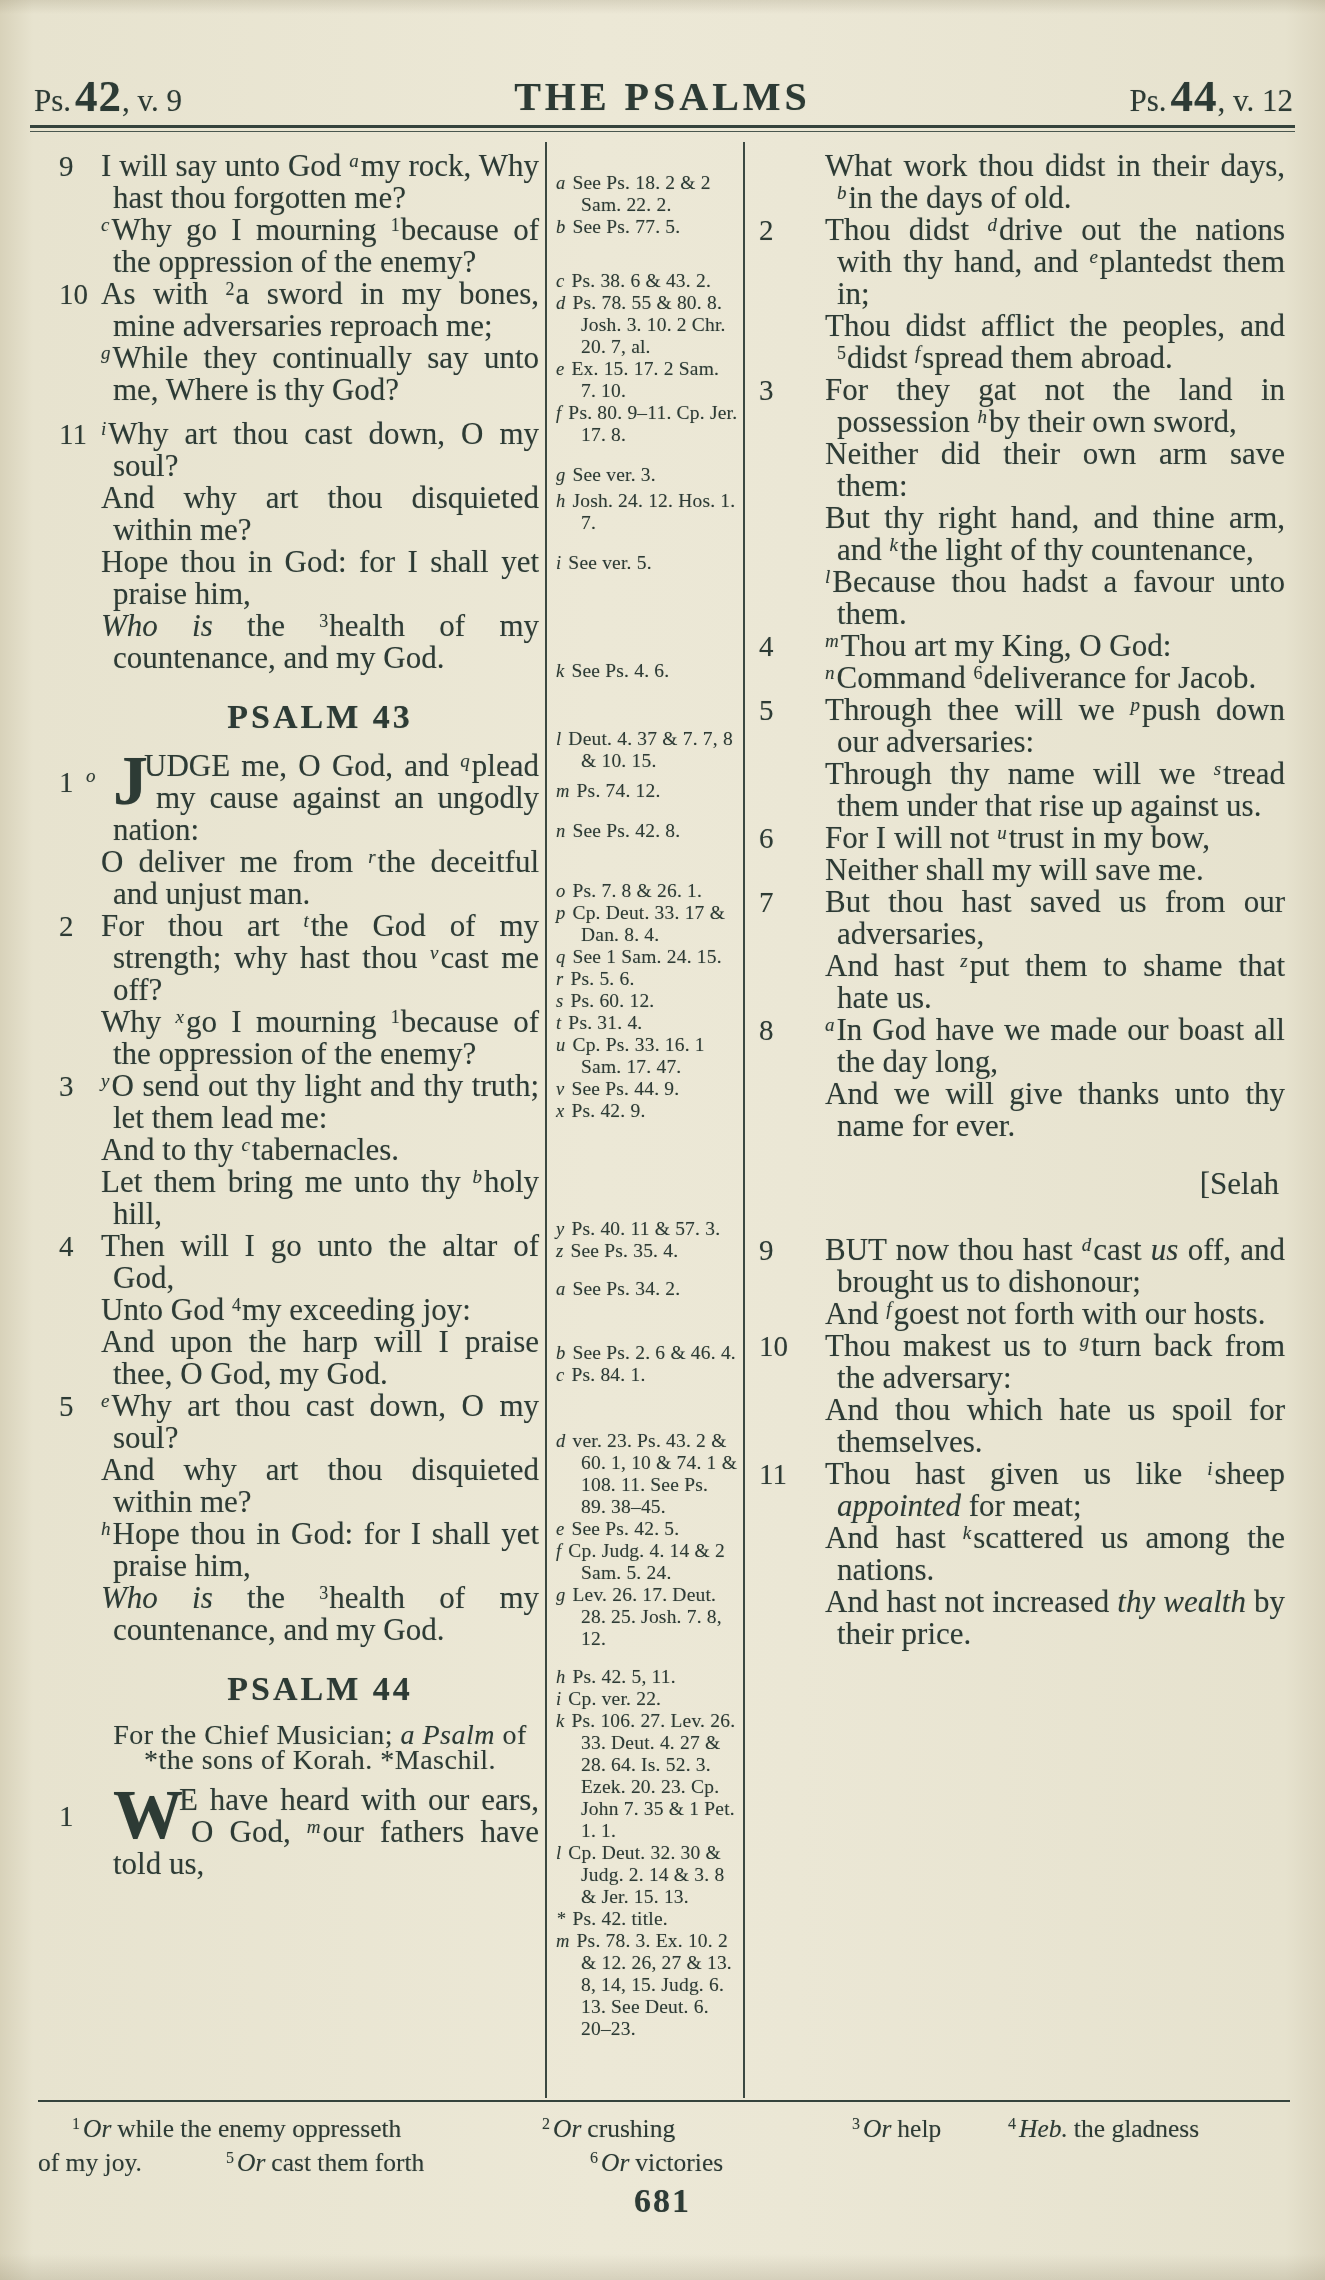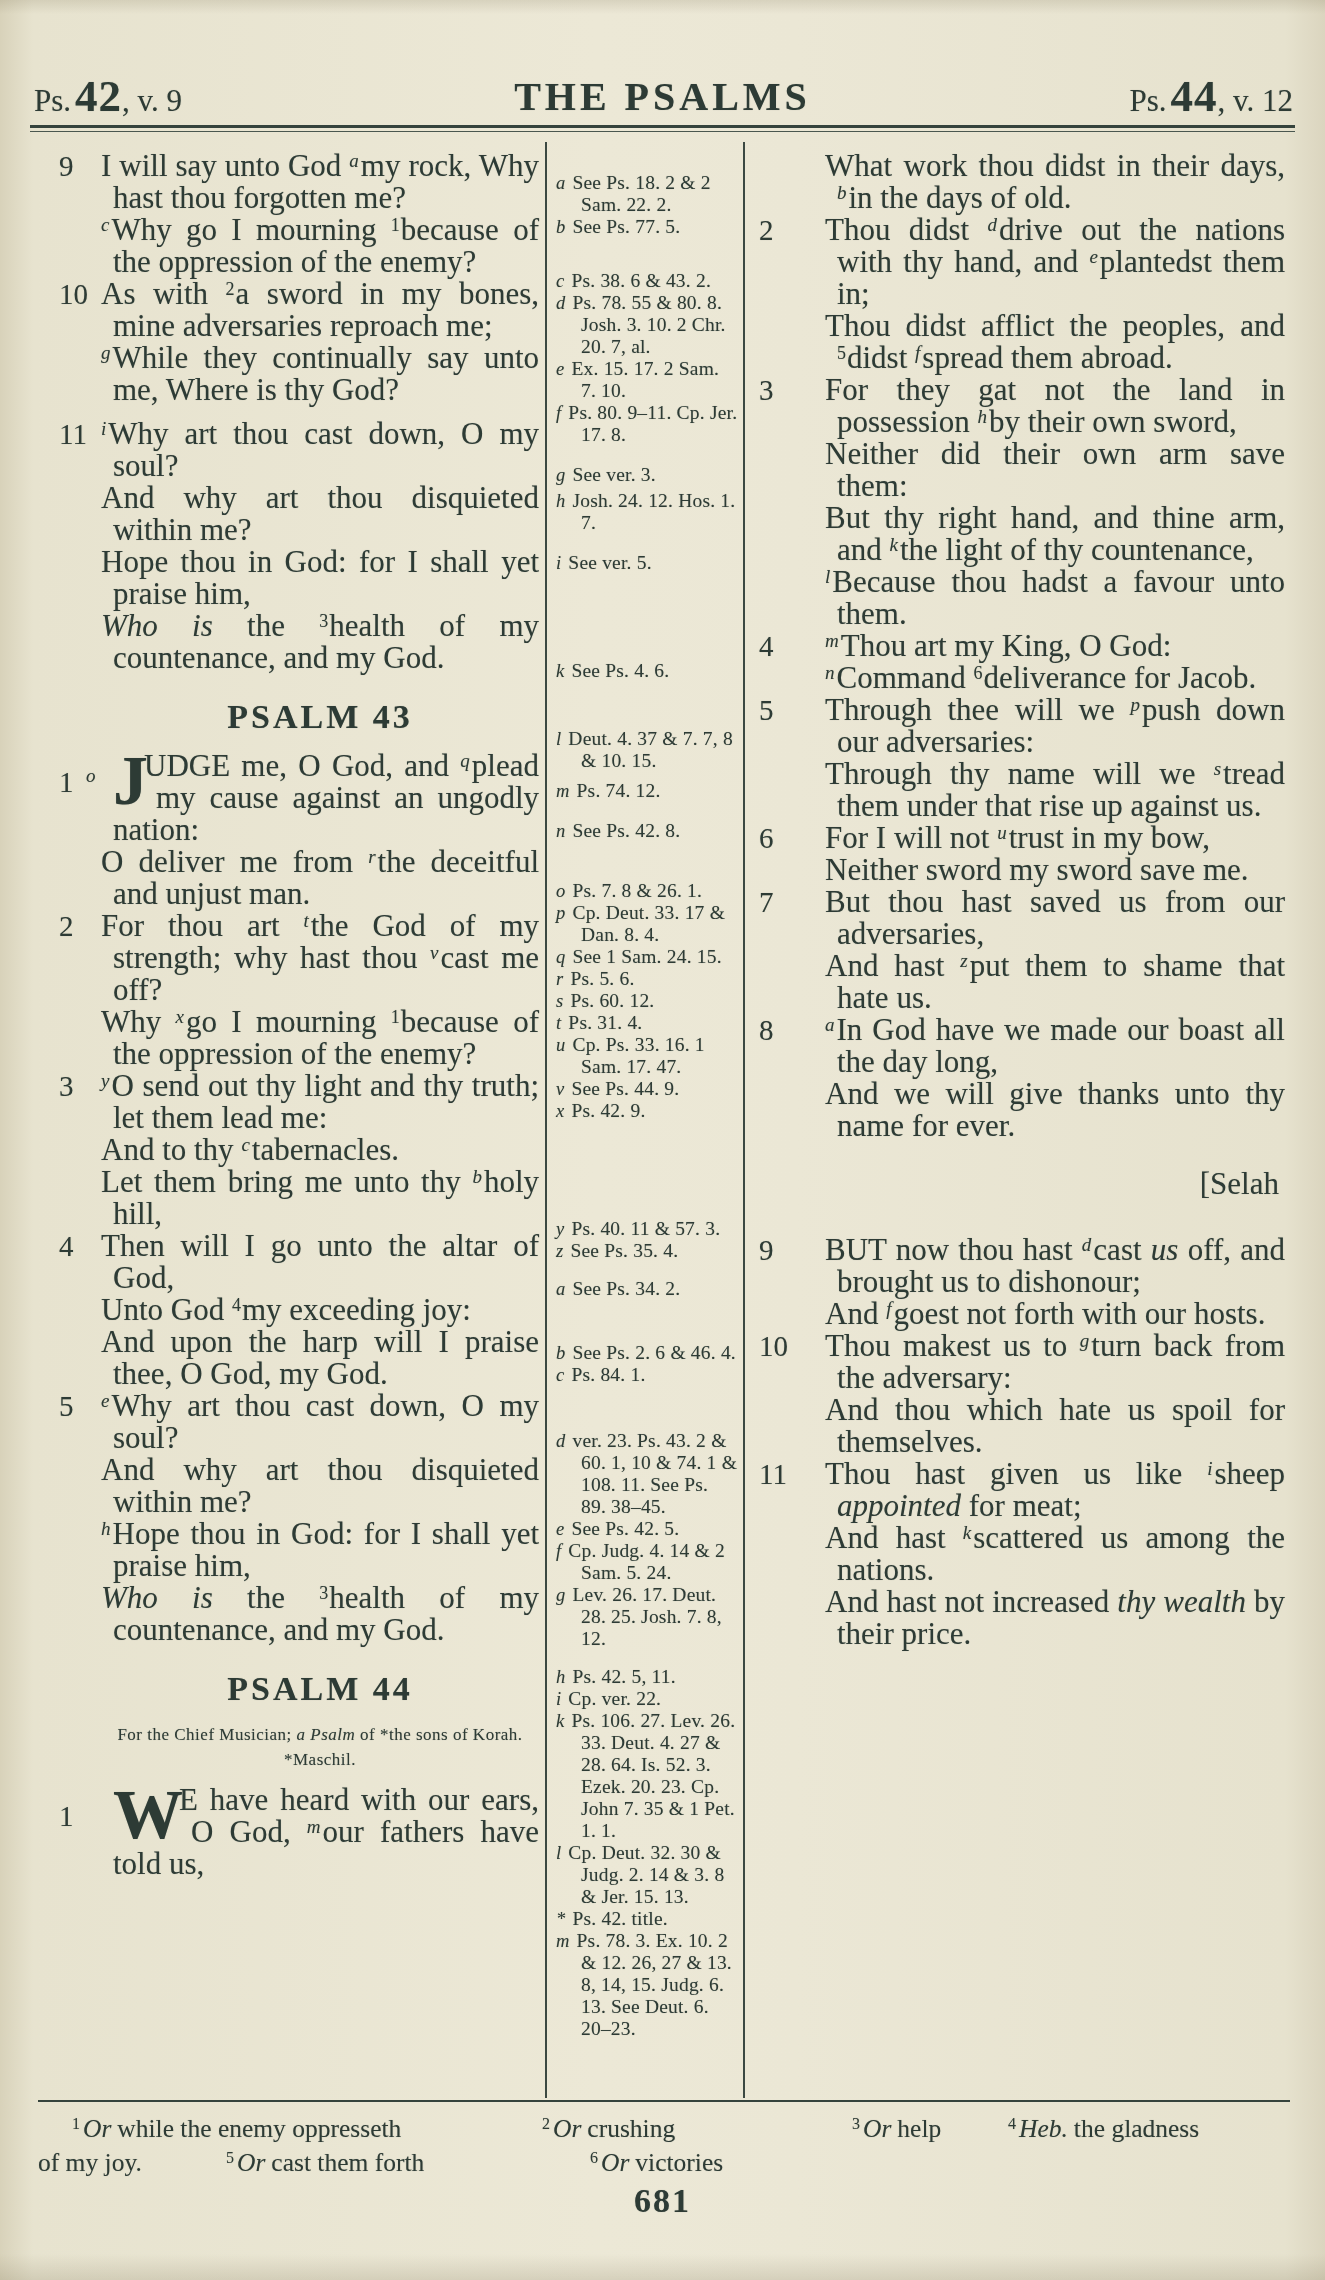--- a/index.html
+++ b/index.html
@@ -39,21 +39,21 @@
   .vnum{position:absolute;text-indent:0;font-size:29px;}
   #col-left .vnum{left:-42px;width:34px;}
   #col-right .vnum{left:-66px;width:48px;}
   sup.sl{font-style:italic;font-size:19px;line-height:0;vertical-align:9px;
     letter-spacing:0;margin-right:2px;}
   sup.sn{font-size:18px;line-height:0;vertical-align:9px;margin-right:1px;}
   em{font-style:italic;}
   .selah{text-align:right;padding-right:6px;}
   .psalm-heading{text-align:center;font-weight:700;font-size:34px;
     letter-spacing:3px;margin:27px 0 17px;text-indent:0;padding-left:0;}
-  .rubric{text-align:center;font-size:17px;line-height:25px;margin:0 0 12px;
+  .rubric{text-align:center;font-size:28px;line-height:25px;margin:0 0 12px;
     text-indent:0;padding-left:0;letter-spacing:0.5px;}
   .drop{text-align:justify;}
   .dropcap{float:left;font-size:70px;line-height:56px;font-weight:600;
     margin:3px 8px 0 0;text-indent:0;}
   .drop .vnum{top:16px;}
   .drop .dsup{position:absolute;left:-15px;top:10px;font-style:italic;
     font-size:19px;text-indent:0;}
 
   
   #col-refs{position:absolute;left:556px;top:158px;width:182px;
@@ -174,21 +174,21 @@
     <div class="vline">Thou didst afflict the peoples, and <sup class="sn">5</sup>didst <sup class="sl">f</sup>spread them abroad.</div>
     <div class="vline"><span class="vnum">3</span>For they gat not the land in possession <sup class="sl">h</sup>by their own sword,</div>
     <div class="vline">Neither did their own arm save them:</div>
     <div class="vline">But thy right hand, and thine arm, and <sup class="sl">k</sup>the light of thy countenance,</div>
     <div class="vline"><sup class="sl">l</sup>Because thou hadst a favour unto them.</div>
     <div class="vline"><span class="vnum">4</span><sup class="sl">m</sup>Thou art my King, O God:</div>
     <div class="vline"><sup class="sl">n</sup>Command <sup class="sn">6</sup>deliverance for Jacob.</div>
     <div class="vline"><span class="vnum">5</span>Through thee will we <sup class="sl">p</sup>push down our adversaries:</div>
     <div class="vline">Through thy name will we <sup class="sl">s</sup>tread them under that rise up against us.</div>
     <div class="vline"><span class="vnum">6</span>For I will not <sup class="sl">u</sup>trust in my bow,</div>
-    <div class="vline">Neither sword my sword save me.</div>
+    <div class="vline">Neither shall my will save me.</div>
     <div class="vline"><span class="vnum">7</span>But thou hast saved us from our adversaries,</div>
     <div class="vline">And hast <sup class="sl">z</sup>put them to shame that hate us.</div>
     <div class="vline"><span class="vnum">8</span><sup class="sl">a</sup>In God have we made our boast all the day long,</div>
     <div class="vline">And we will give thanks unto thy name for ever.</div>
     <div class="vline selah" style="margin-top: 26px;">[Selah</div>
     <div class="vline" style="margin-top: 34px;"><span class="vnum">9</span>BUT now thou hast <sup class="sl">d</sup>cast <em>us</em> off, and brought us to dishonour;</div>
     <div class="vline">And <sup class="sl">f</sup>goest not forth with our hosts.</div>
     <div class="vline"><span class="vnum">10</span>Thou makest us to <sup class="sl">g</sup>turn back from the adversary:</div>
     <div class="vline">And thou which hate us spoil for themselves.</div>
     <div class="vline"><span class="vnum">11</span>Thou hast given us like <sup class="sl">i</sup>sheep <em>appointed</em> for meat;</div>

